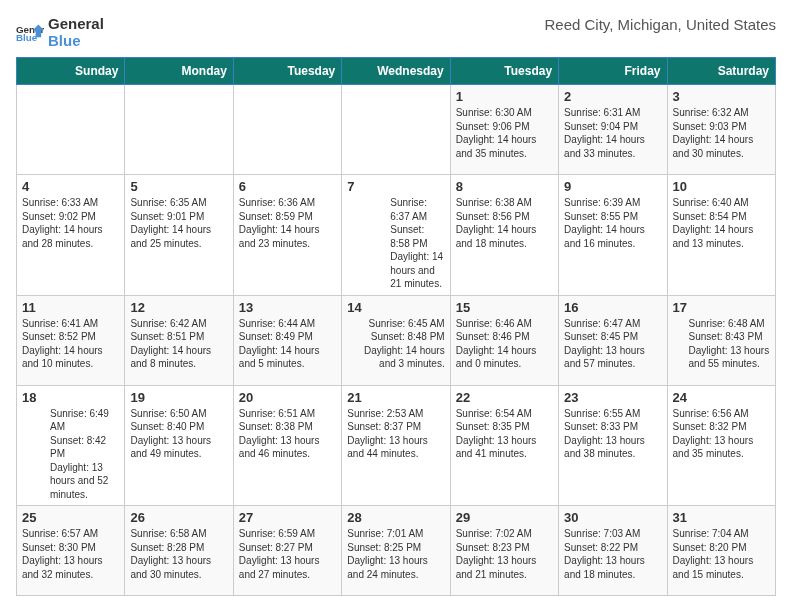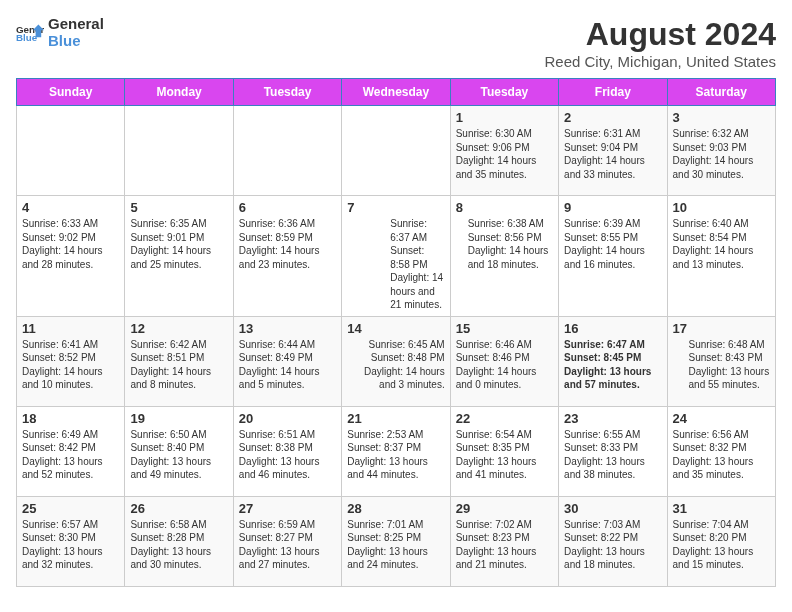--- a/index.html
+++ b/index.html
@@ -36,24 +36,24 @@
     .subtitle {
       font-size: 15px;
       color: #555;
     }
     table {
       width: 100%;
       border-collapse: collapse;
       font-size: 11px;
     }
     thead tr th {
-      background-color: #d946ef;
+      background-color: #0f766e;
       color: #fff;
       font-weight: bold;
-      text-align: center;
+      text-align: right;
       padding: 6px 6px;
       font-size: 12px;
       border: 1px solid #3a7fc1;
     }
     tbody tr td {
       border: 1px solid #ccc;
       vertical-align: top;
       padding: 4px 5px;
       min-height: 80px;
       height: 90px;
@@ -87,21 +87,20 @@
       <text x="0" y="14" font-size="14" font-weight="bold" fill="#333">General</text>
       <text x="0" y="26" font-size="14" font-weight="bold" fill="#4a90d9">Blue</text>
       <polygon points="32,2 40,10 36,10 36,20 28,20 28,10 24,10" fill="#4a90d9"></polygon>
     </svg>
     <div style="line-height:1.1">
       <div style="font-size:15px; font-weight:bold; color:#333;">General</div>
       <div style="font-size:15px; font-weight:bold; color:#4a90d9;">Blue</div>
     </div>
   </div>
   <div class="title-area">
-    <div class="main-title">August 2024</div>
     <div class="subtitle">Reed City, Michigan, United States</div>
   </div>
 </div>
 
 <table>
   <thead>
     <tr>
     <th>Sunday</th>
         <th>Monday</th>
         <th>Tuesday</th>
@@ -156,21 +155,21 @@
 Daylight: 14 hours and 23 minutes.</div>
         </td>
         <td>
           <div class="day-number">7</div>
           <div class="day-info" style="white-space: pre-line; margin-left: 43px;">Sunrise: 6:37 AM
 Sunset: 8:58 PM
 Daylight: 14 hours and 21 minutes.</div>
         </td>
         <td>
           <div class="day-number">8</div>
-          <div class="day-info" style="white-space: pre-line; margin-left: 12px;">Sunrise: 6:38 AM
+          <div class="day-info" style="white-space: pre-line;">Sunrise: 6:38 AM
 Sunset: 8:56 PM
 Daylight: 14 hours and 18 minutes.</div>
         </td>
         <td>
           <div class="day-number">9</div>
           <div class="day-info" style="white-space: pre-line;">Sunrise: 6:39 AM
 Sunset: 8:55 PM
 Daylight: 14 hours and 16 minutes.</div>
         </td>
         <td>
@@ -206,35 +205,35 @@
 Daylight: 14 hours and 3 minutes.</div>
         </td>
         <td>
           <div class="day-number">15</div>
           <div class="day-info" style="white-space: pre-line;">Sunrise: 6:46 AM
 Sunset: 8:46 PM
 Daylight: 14 hours and 0 minutes.</div>
         </td>
         <td>
           <div class="day-number">16</div>
-          <div class="day-info" style="white-space: pre-line; font-weight: bold;">Sunrise: 6:47 AM
+          <div class="day-info" style="white-space: pre-line;">Sunrise: 6:47 AM
 Sunset: 8:45 PM
 Daylight: 13 hours and 57 minutes.</div>
         </td>
         <td>
           <div class="day-number">17</div>
           <div class="day-info" style="white-space: pre-line; margin-left: 16px;">Sunrise: 6:48 AM
 Sunset: 8:43 PM
 Daylight: 13 hours and 55 minutes.</div>
         </td>
       </tr>
       <tr>
         <td>
           <div class="day-number">18</div>
-          <div class="day-info" style="white-space: pre-line;">Sunrise: 6:49 AM
+          <div class="day-info" style="white-space: pre-line; margin-left: 28px;">Sunrise: 6:49 AM
 Sunset: 8:42 PM
 Daylight: 13 hours and 52 minutes.</div>
         </td>
         <td>
           <div class="day-number">19</div>
           <div class="day-info" style="white-space: pre-line;">Sunrise: 6:50 AM
 Sunset: 8:40 PM
 Daylight: 13 hours and 49 minutes.</div>
         </td>
         <td>

